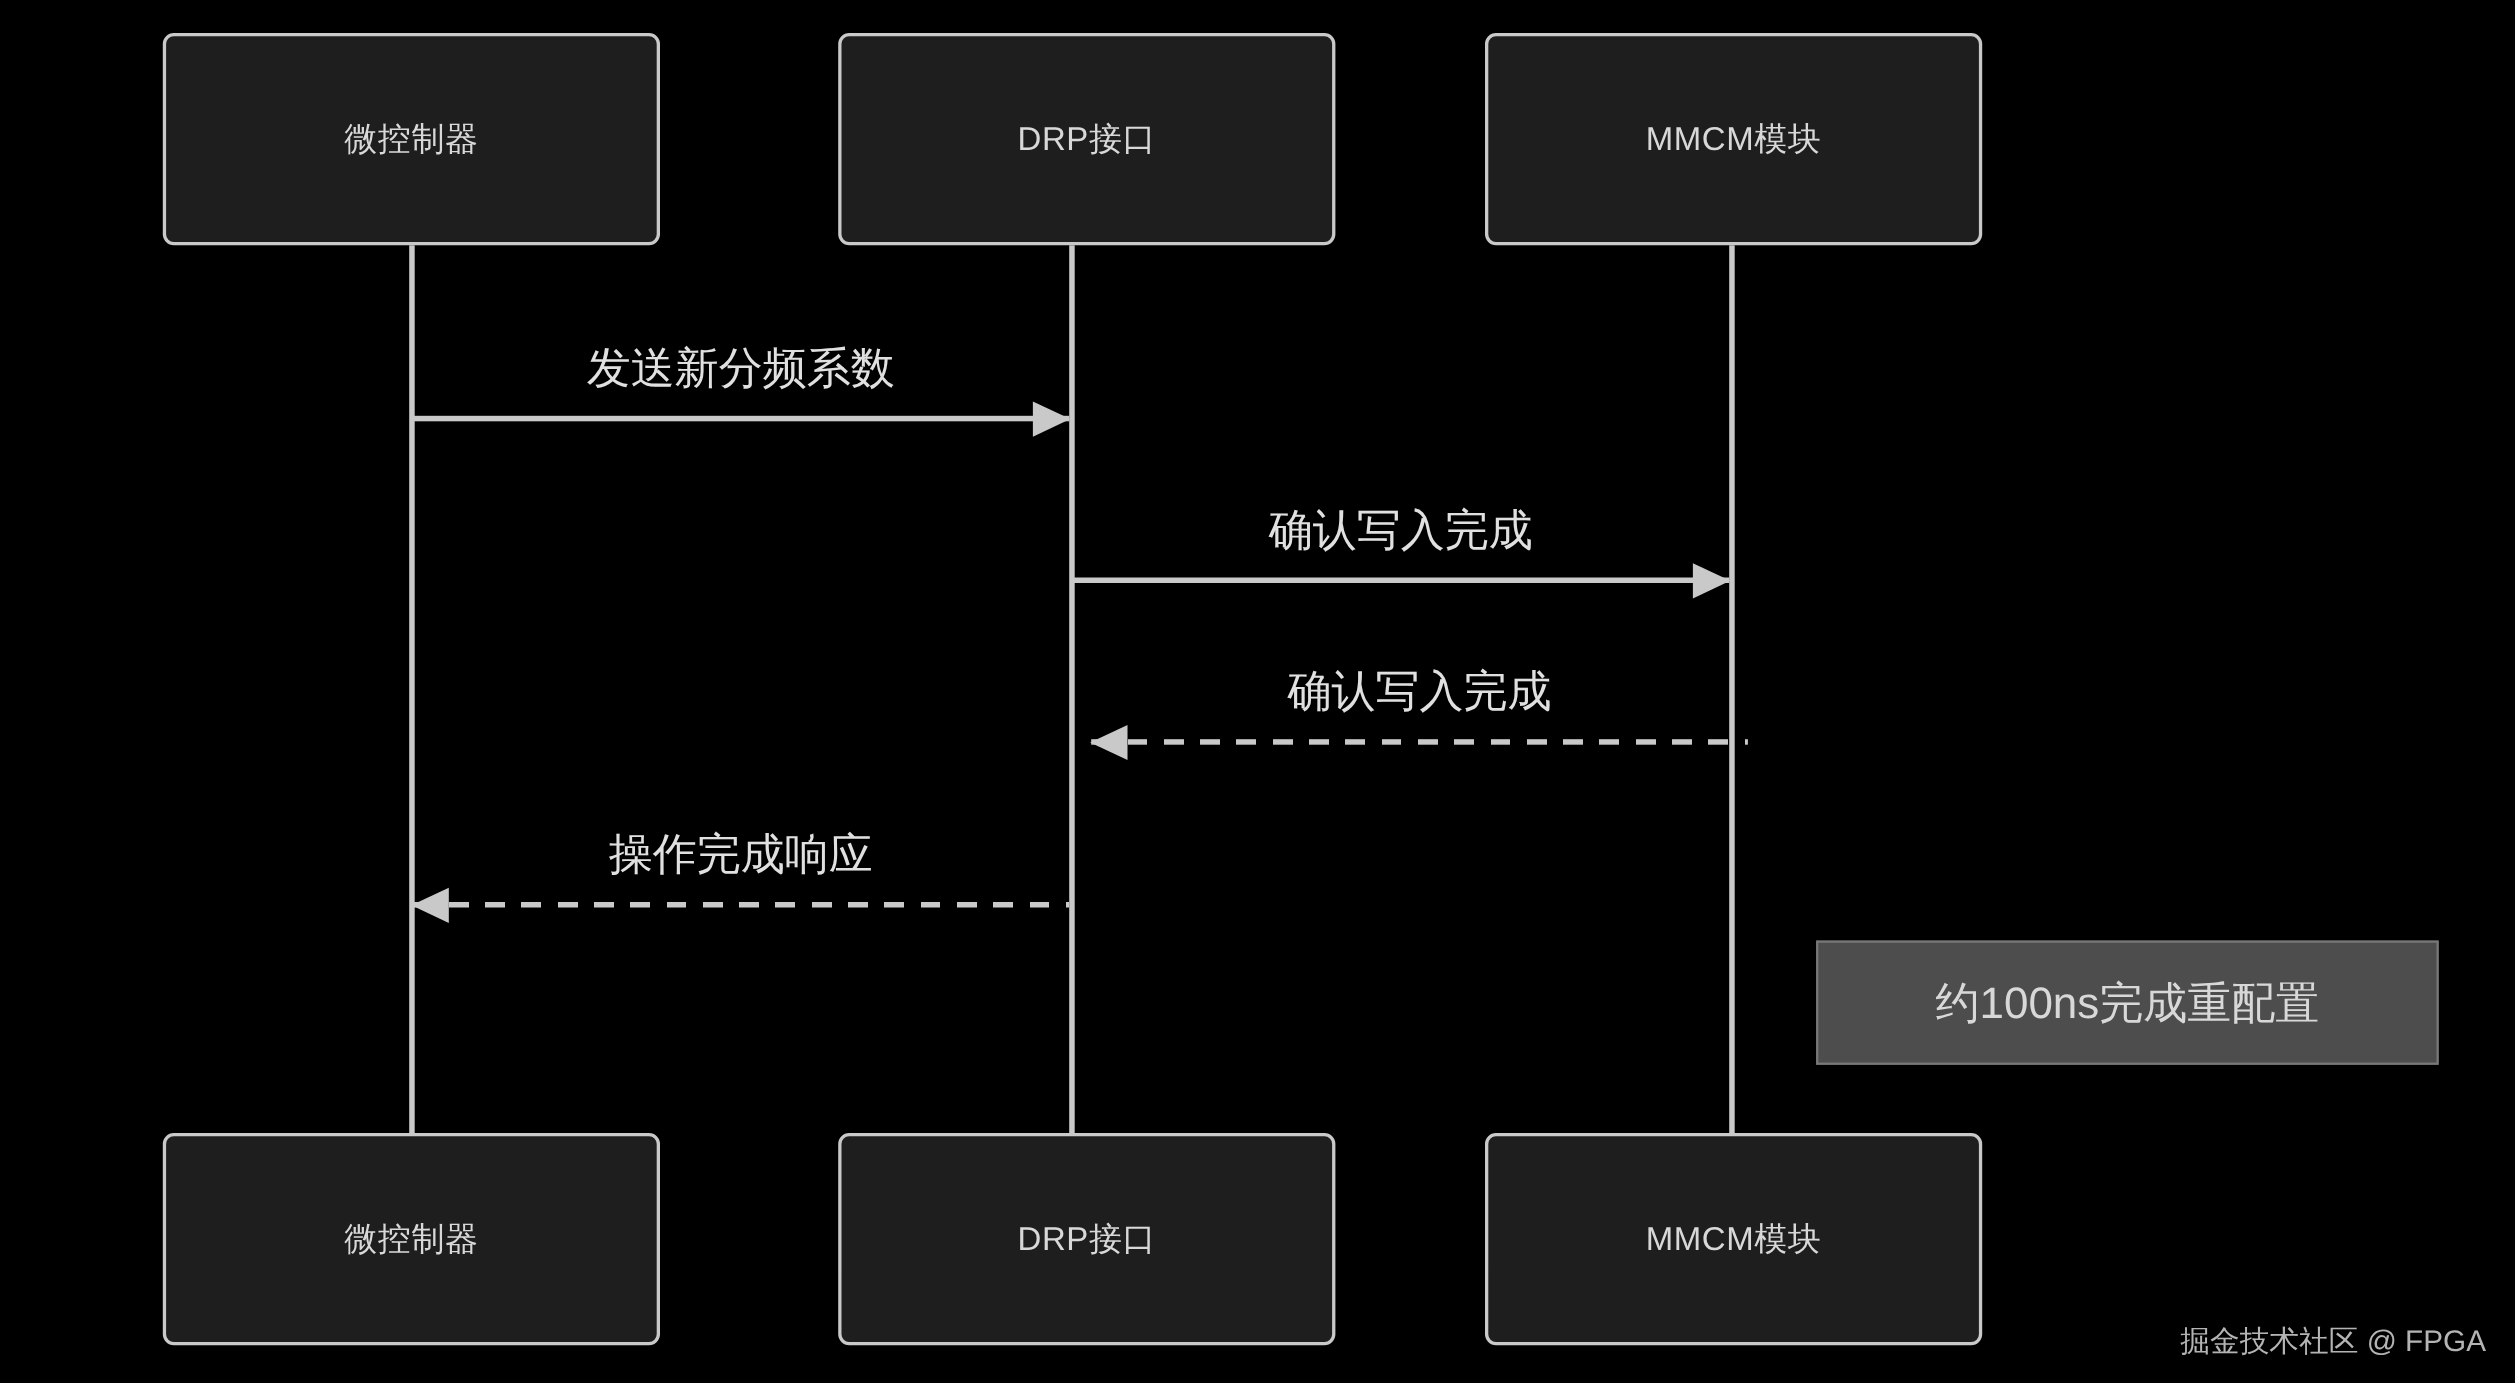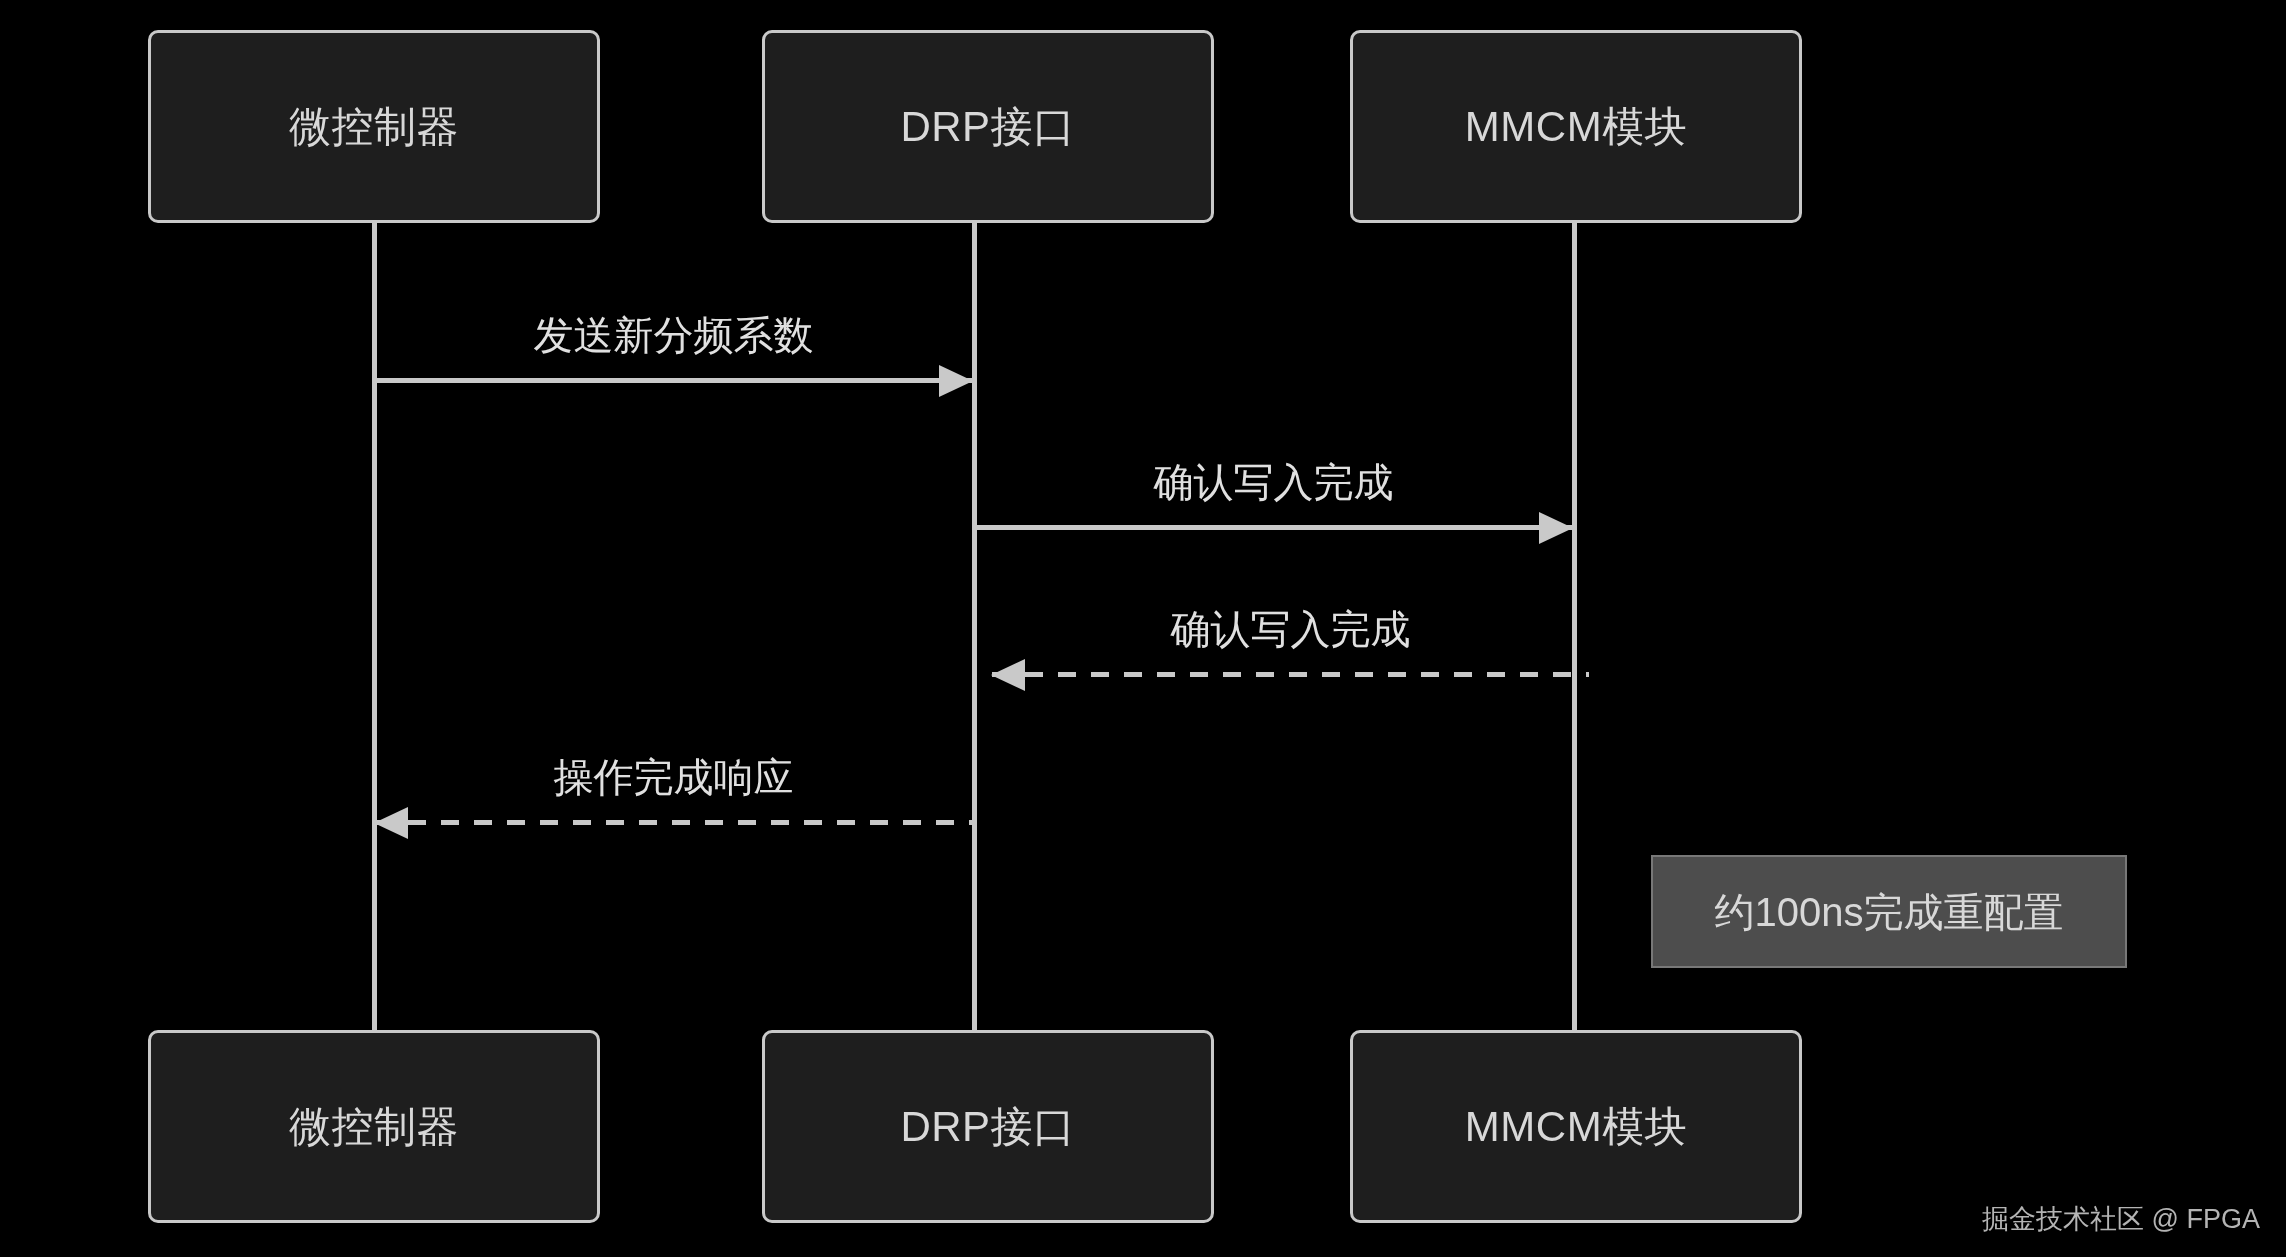--- a/index.html
+++ b/index.html
@@ -27,21 +27,21 @@
     height: 193px;
     background: #1e1e1e;
     border: 3px solid #c9c9c9;
     border-radius: 10px;
     display: flex;
     align-items: center;
     justify-content: center;
   }
   .participant-label {
     color: #d8d8d8;
-    font-size: 42px;
+    font-size: 30px;
     line-height: 1;
     letter-spacing: 0.5px;
     white-space: nowrap;
   }
 
   
   .p-col-0 { left: 148px; }
   .p-col-1 { left: 750px; margin-left: 12px; }
   .p-col-2 { left: 1350px; }
   .p-row-top    { top: 30px; }
@@ -109,21 +109,21 @@
     line-height: 1.1;
     white-space: nowrap;
   }
 
   
   .note-box {
     position: absolute;
     box-sizing: border-box;
     left: 1651px;
     top: 855px;
-    width: 476px;
+    width: 566px;
     height: 113px;
     background: #4d4d4d;
     border: 2px solid #787878;
     display: flex;
     align-items: center;
     justify-content: center;
   }
   .note-text {
     color: #d8d8d8;
     font-size: 40px;

